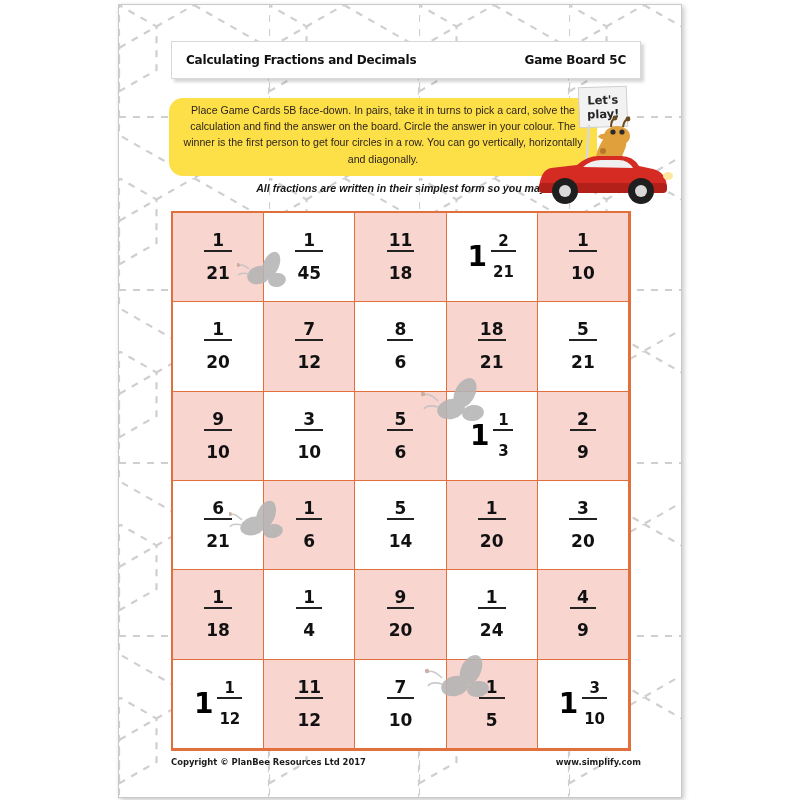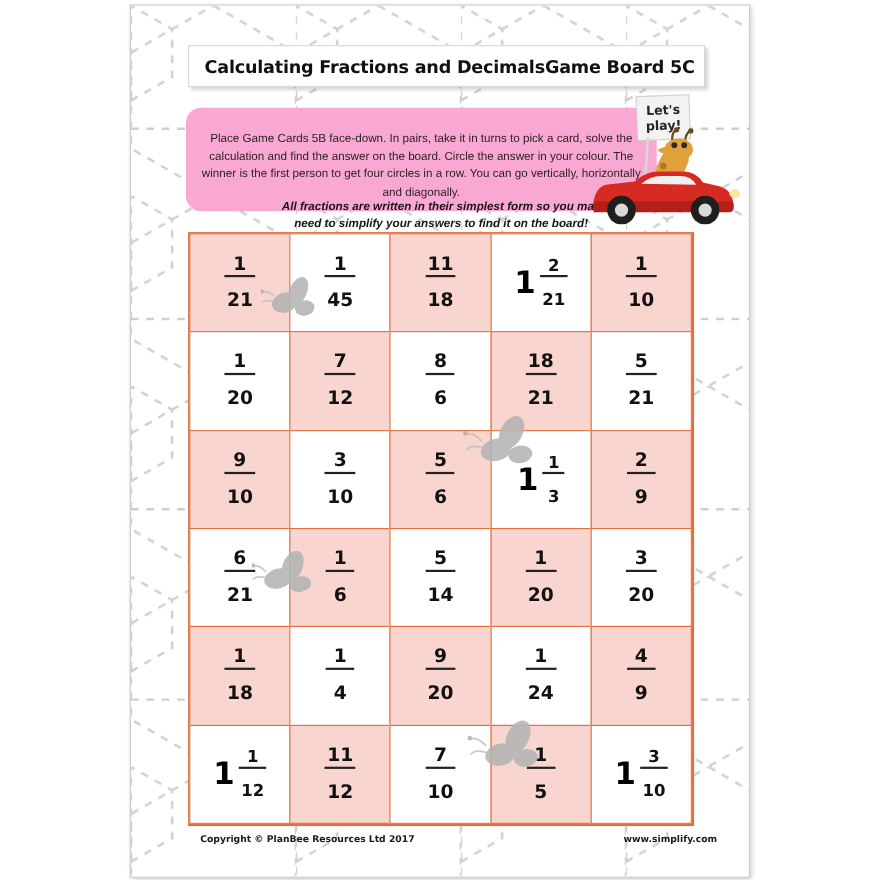--- a/index.html
+++ b/index.html
@@ -53,37 +53,37 @@
     z-index: 5;
     display: flex;
     align-items: center;
     justify-content: space-between;
     padding: 0 14px;
     box-sizing: border-box;
   }
   .header-text {
     font-family: "DejaVu Sans", sans-serif;
     font-weight: bold;
-    font-size: 16px;
+    font-size: 12px;
     color: #111111;
     letter-spacing: -0.2px;
     white-space: nowrap;
   }
 
   
   #instructions {
     position: absolute;
     left: 50px;
     top: 93px;
     width: 428px;
     min-height: 78px;
-    background: #f9a8d4;
+    background: #fde047;
     border-radius: 14px;
     z-index: 6;
-    padding: 20px 14px 9px 14px;
+    padding: 4px 14px 9px 14px;
     box-sizing: border-box;
     color: #2e2320;
     font-size: 10.6px;
     line-height: 16.2px;
     text-align: center;
     font-family: "Liberation Sans", sans-serif;
   }
 
   
   #note {
@@ -187,21 +187,20 @@
   
   #footer {
     position: absolute;
     left: 52px;
     top: 752px;
     width: 470px;
     z-index: 5;
     display: flex;
     justify-content: space-between;
     align-items: baseline;
-    margin-left: 11px;
   }
   .footer-text {
     font-family: "DejaVu Sans", sans-serif;
     font-weight: bold;
     font-size: 8.4px;
     color: #1b1b1b;
     white-space: nowrap;
   }
 </style>
 </head>
@@ -233,21 +232,20 @@
       <div class="header-text">Calculating Fractions and Decimals</div>
       <div class="header-text">Game Board 5C</div>
     </div>
 
     <div id="instructions">
       <span>Place Game Cards 5B face-down. In pairs, take it in turns to pick a card, solve the calculation and find the answer on the board. Circle the answer in your colour. The winner is the first person to get four circles in a row. You can go vertically, horizontally and diagonally.</span>
     </div>
 
     <div id="note">
       <div>All fractions are written in their simplest form so you may</div>
-      <div>need to simplify your answers to find it on the board!</div>
     </div>
 
     <svg id="mascot" viewBox="0 0 160 125">
 
       <g>
         <rect x="60" y="8" width="48" height="40" fill="#f2f2f2" stroke="#cfcfcf" stroke-width="1" transform="rotate(-2 84 28)"></rect>
         <text x="84" y="25" text-anchor="middle" font-family="DejaVu Sans, sans-serif" font-size="11.5" font-weight="bold" fill="#262626" transform="rotate(-2 84 28)">Let's</text>
         <text x="84" y="39" text-anchor="middle" font-family="DejaVu Sans, sans-serif" font-size="11.5" font-weight="bold" fill="#262626" transform="rotate(-2 84 28)">play!</text>
         <line x1="70" y1="46" x2="67" y2="92" stroke="#d8d8d8" stroke-width="2.4"></line>
       </g>

